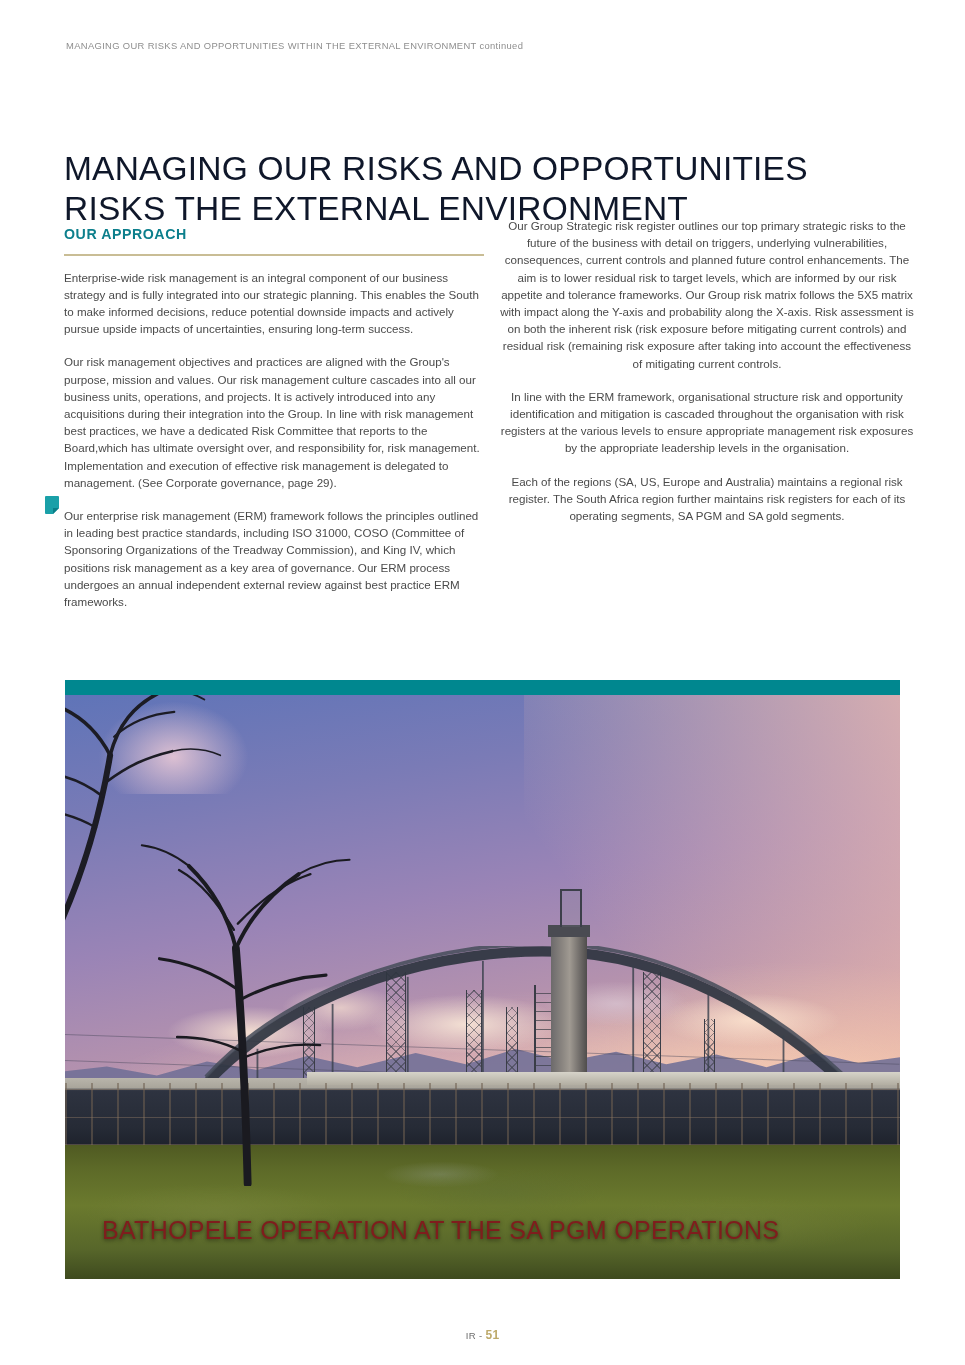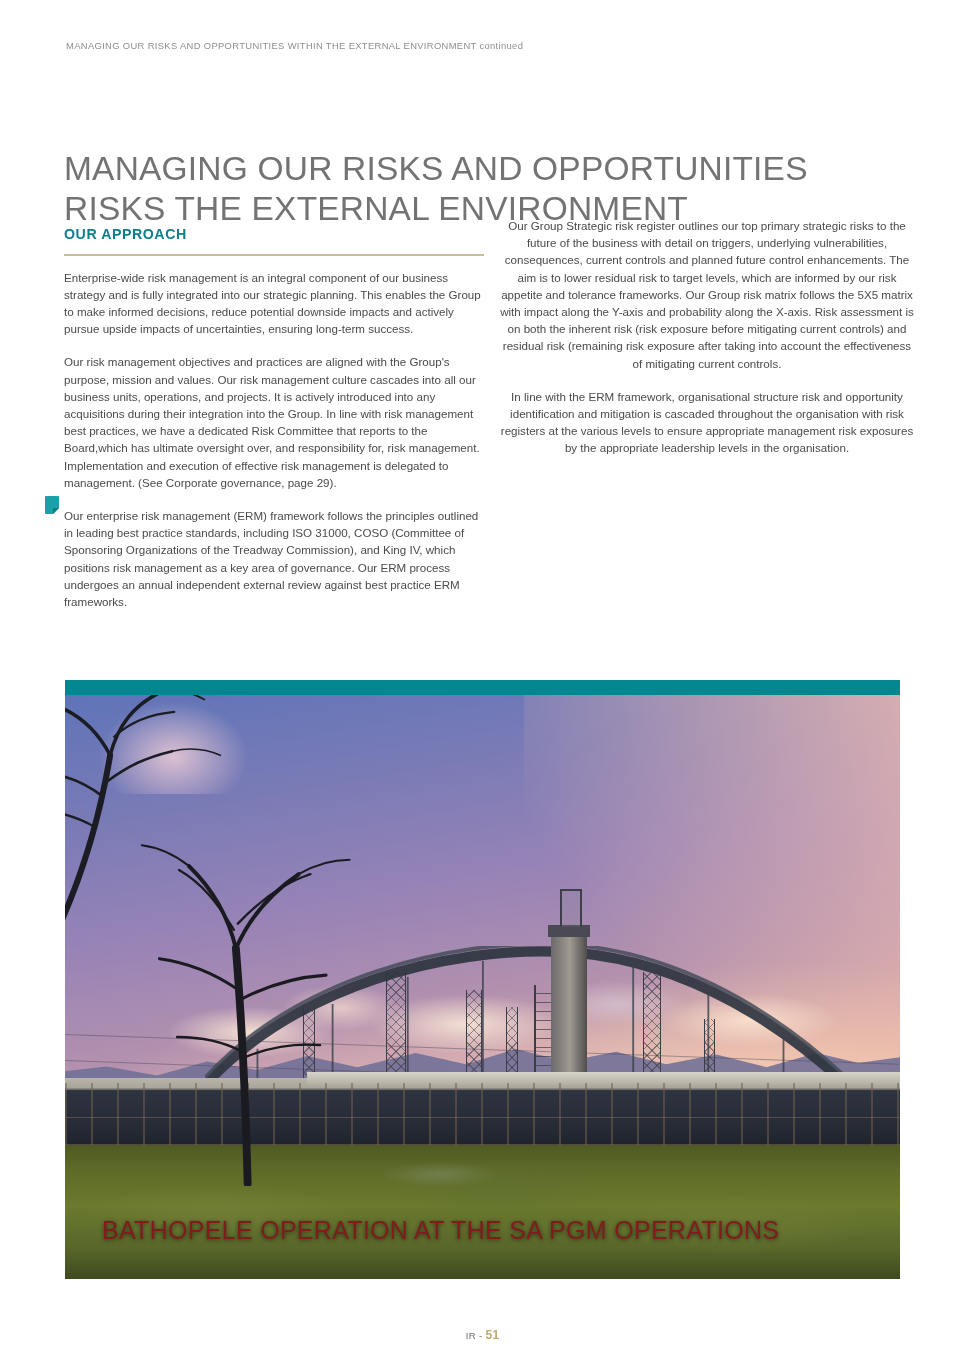--- a/index.html
+++ b/index.html
@@ -28,21 +28,21 @@
   
   .page-title {
     position: absolute;
     left: 64px;
     top: 127px;
     width: 800px;
     font-size: 33.5px;
     line-height: 40px;
     font-weight: 400;
     letter-spacing: 0.2px;
-    color: #737373;
+    color: #0f172a;
   }
   .page-title .line { display: block; }
 
   
   .col {
     position: absolute;
     top: 220px;
     width: 420px;
     font-size: 11.6px;
     line-height: 17.2px;
@@ -354,36 +354,37 @@
 
 <h1 class="page-title">
   <span class="line">MANAGING OUR RISKS AND OPPORTUNITIES</span>
   <span class="line">RISKS THE EXTERNAL ENVIRONMENT</span>
 </h1>
 
 <div class="col col-left">
   <div class="section-heading">OUR APPROACH</div>
   <div class="rule"></div>
 
-  <p class="para">Enterprise-wide risk management is an integral component of our business strategy and is fully integrated into our strategic planning. This enables the Group to make informed decisions, reduce potential downside impacts and actively pursue upside impacts of uncertainties, ensuring long-term success.</p>
+  <p class="para">Enterprise-wide risk management is an integral component of our business strategy and is fully integrated into our strategic planning. This enables the South to make informed decisions, reduce potential downside impacts and actively pursue upside impacts of uncertainties, ensuring long-term success.</p>
 
   <p class="para"><span>Our risk management objectives and practices are aligned with the Group's purpose, mission and values. Our risk management culture cascades into all our business units, operations, and projects. It is actively introduced into any acquisitions during their integration into the Group. In line with risk management best practices, we have a dedicated Risk Committee that reports to the Board,which has ultimate oversight over, and responsibility for, risk management. Implementation and execution of effective risk management is delegated to management. (See </span><span class="ital">Corporate governance, page 29)</span><span>.</span></p>
 
   <p class="para">Our enterprise risk management (ERM) framework follows the principles outlined in leading best practice standards, including ISO 31000, COSO (Committee of Sponsoring Organizations of the Treadway Commission), and King IV, which positions risk management as a key area of governance. Our ERM process undergoes an annual independent external review against best practice ERM frameworks.</p>
 </div>
 
 <div class="xref-icon">
   <span class="sheet"></span>
   <span class="fold"></span>
   <span class="fold2"></span>
 </div>
 
 <div class="col col-right">
   <p class="para">Our Group Strategic risk register outlines our top primary strategic risks to the future of the business with detail on triggers, underlying vulnerabilities, consequences, current controls and planned future control enhancements. The aim is to lower residual risk to target levels, which are informed by our risk appetite and tolerance frameworks. Our Group risk matrix follows the 5X5 matrix with impact along the Y-axis and probability along the X-axis. Risk assessment is on both the inherent risk (risk exposure before mitigating current controls) and residual risk (remaining risk exposure after taking into account the effectiveness of mitigating current controls.</p>
   <p class="para">In line with the ERM framework, organisational structure risk and opportunity identification and mitigation is cascaded throughout the organisation with risk registers at the various levels to ensure appropriate management risk exposures by the appropriate leadership levels in the organisation.</p>
+  <p class="para">Each of the regions (SA, US, Europe and Australia) maintains a regional risk register. The South Africa region further maintains risk registers for each of its operating segments, SA PGM and SA gold segments.</p>
 </div>
 
 <div class="photo-block">
   <div class="teal-band"></div>
 
   <div class="photo">
     <div class="sky"></div>
     <div class="sky-right-glow"></div>
     <div class="cloud-topleft"></div>
     <div class="cloudband"></div>

